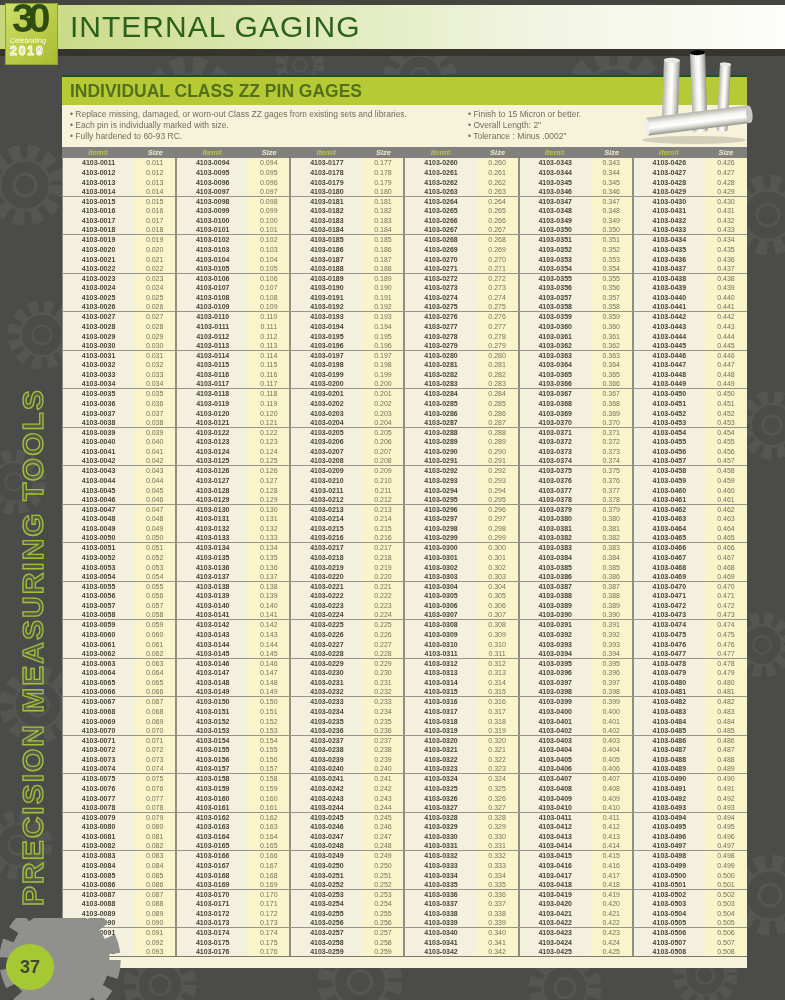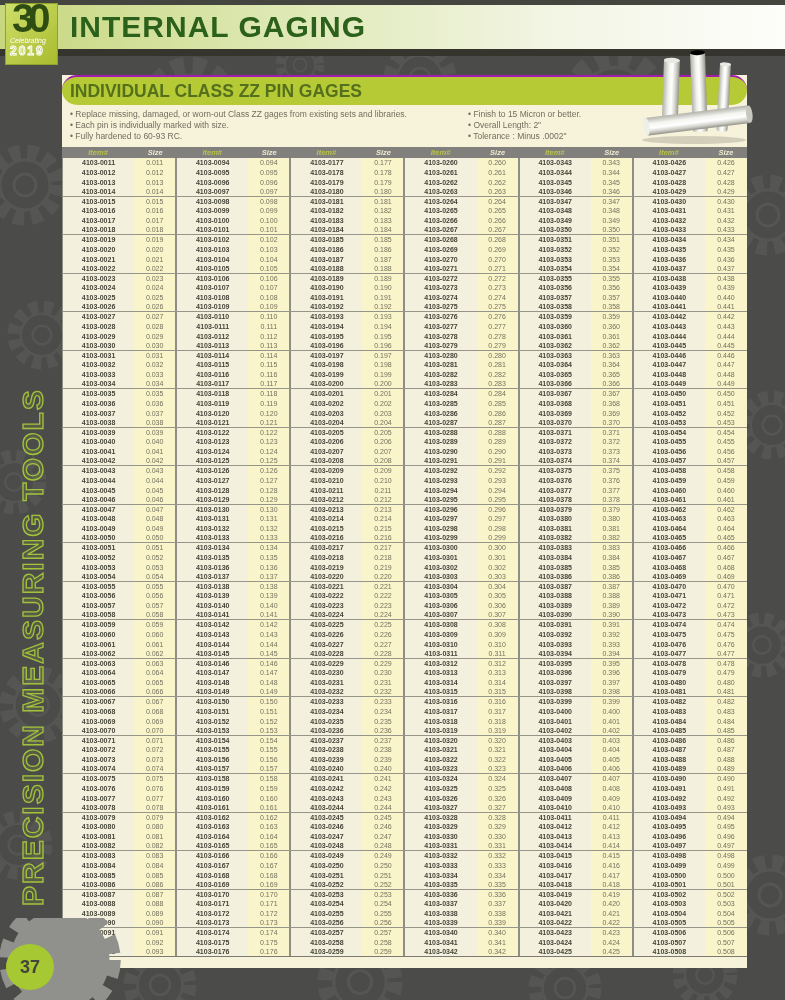--- a/index.html
+++ b/index.html
@@ -4,42 +4,42 @@
 <style>
   html,body{margin:0;padding:0;background:#4b4b49;}
   body{width:785px;height:1000px;position:relative;overflow:hidden;
        font-family:"Liberation Sans","DejaVu Sans",sans-serif;}
   
   .bg-gears{position:absolute;left:0;top:0;z-index:0;}
   
   .top-strip{position:absolute;left:0;top:0;width:785px;height:5px;background:#45453f;z-index:2;}
   .masthead{position:absolute;left:0;top:5px;width:785px;height:44px;z-index:2;
             background:linear-gradient(to right,#c6d77e 0%,#dde8b3 35%,#f2f5e3 70%,#fdfefb 100%);}
-  .masthead h1{margin:0 0 0 70px;line-height:44px;font-size:30px;font-weight:bold;
+  .masthead h1{margin:0 0 0 70px;line-height:44px;font-size:30px;font-weight:normal;
                color:#2c611b;letter-spacing:1px;}
   .mast-divider{position:absolute;left:0;top:49px;width:785px;height:7px;background:#35352e;z-index:2;}
   
   .logo{position:absolute;left:5px;top:3px;width:53px;height:62px;z-index:3;
         background:linear-gradient(135deg,#cede6a,#a9bc2e);border:1px solid #8fa32a;
         box-sizing:border-box;overflow:hidden;}
   .logo-num{position:absolute;left:6px;top:-8px;font-size:40px;font-weight:bold;color:#55711d;
             letter-spacing:-6px;}
   .logo-num span{color:#2f4d12;}
   .logo-celebrating{position:absolute;left:4px;top:33px;font-size:7px;color:#ffffff;font-style:italic;}
   .logo-year{position:absolute;left:4px;top:40px;font-size:12px;font-weight:bold;letter-spacing:2px;
              color:transparent;-webkit-text-stroke:1px #ffffff;}
   
   .sidebar-text{position:absolute;left:16px;top:378px;height:528px;z-index:1;
                 writing-mode:vertical-rl;transform:rotate(180deg);white-space:nowrap;
                 font-size:30px;font-weight:bold;letter-spacing:2px;
                 color:rgba(163,194,60,0.15);-webkit-text-stroke:1.3px #a3c23c;}
   
   .panel{position:absolute;left:62px;top:75px;width:685px;height:893px;background:#f7f3da;
          z-index:1;overflow:hidden;}
-  .section-bar{height:30px;background:#b6ca35;border-top:2px solid #a21caf;box-sizing:border-box;border-radius:15px;}
+  .section-bar{height:30px;background:#b6ca35;border-top:2px solid #14532d;box-sizing:border-box;}
   .section-bar h2{margin:0 0 0 8px;line-height:27px;font-size:19px;font-weight:bold;
                   color:#55701c;letter-spacing:0px;transform:scaleX(0.92);transform-origin:left;}
   .bullets{height:42px;box-sizing:border-box;padding:4px 8px 0 8px;display:flex;}
   .bullets ul{margin:0;padding:0;list-style:none;font-size:8.5px;line-height:1.3;color:#6f6e5e;}
   .bullets ul li::before{content:"•  ";}
   .bullets .left{width:59.5%;}
   .bullets .right{flex:1;}
   
   .gage-table{width:100%;}
   .trow{display:flex;height:9.639px;box-sizing:border-box;}

